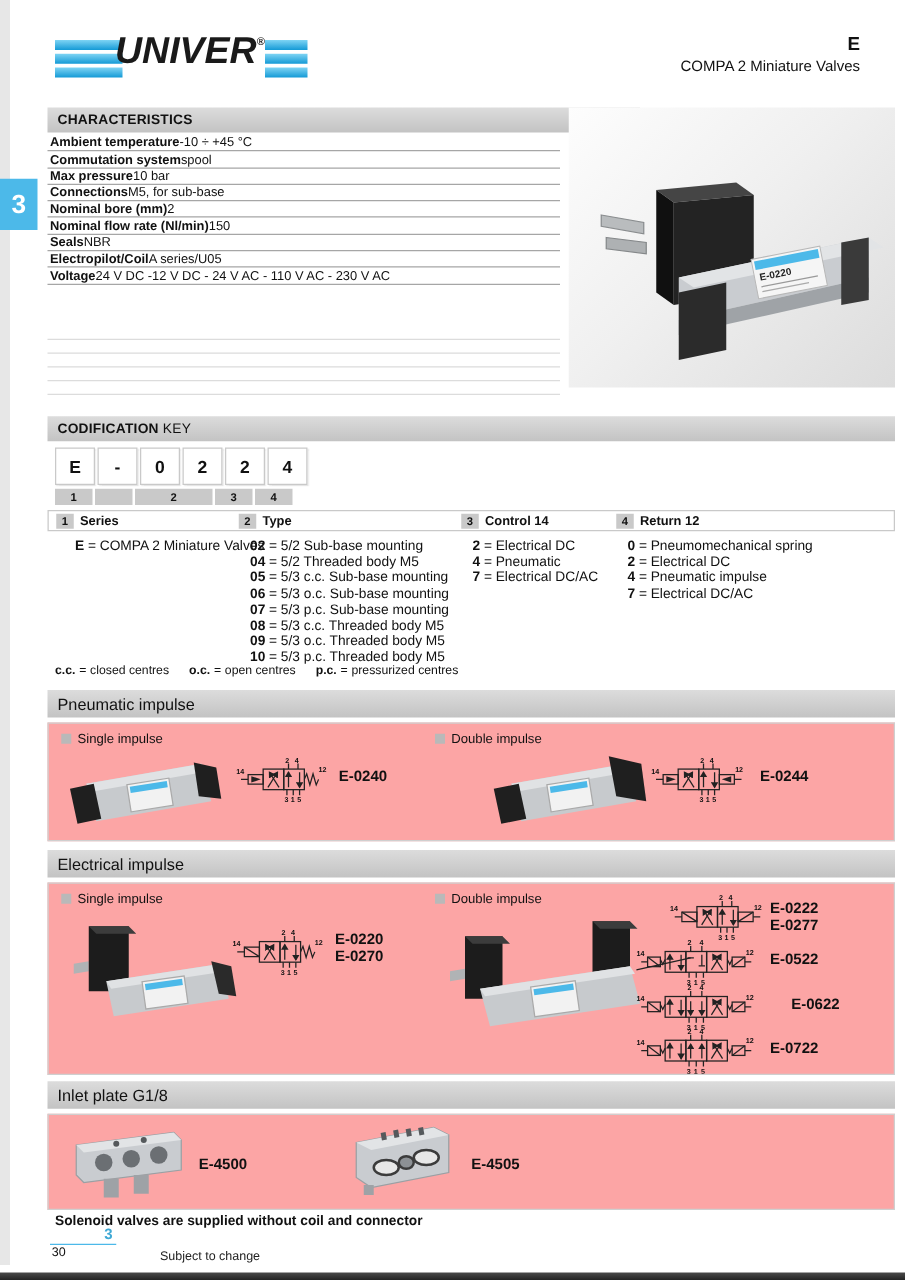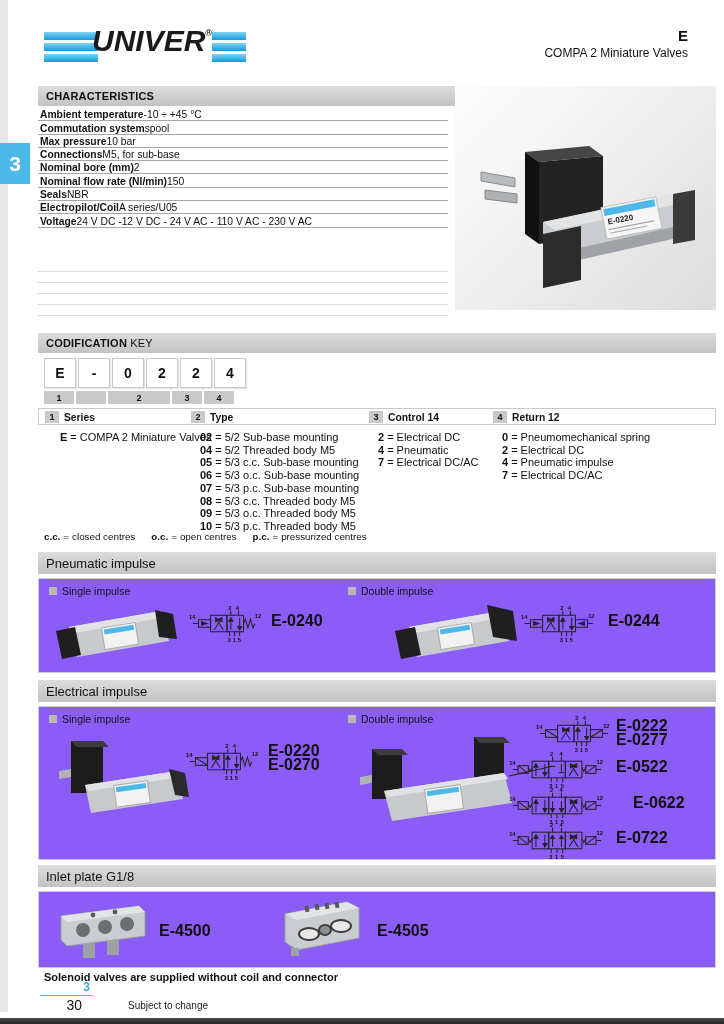--- a/index.html
+++ b/index.html
@@ -46,32 +46,32 @@
        justify-content:center;width:14px;height:12px;margin-right:5px;}
   .cod-head-cell{position:absolute;top:2px;font-size:10.3px;font-weight:bold;display:flex;align-items:center;white-space:nowrap;}
   .cod-list{position:absolute;top:431px;}
   .li{font-size:11px;line-height:12.7px;white-space:nowrap;}
   .li b{font-weight:bold;}
   .li .eq{margin:0 3px;}
   .footnote{left:44px;top:531px;display:flex;gap:16px;font-size:9.8px;}
   .footnote b{font-weight:bold;}
   .footnote .eq{margin:0 3px;}
   
-  .frame{position:absolute;border:1px solid #cfcfcf;background:#8b5cf6;box-sizing:border-box;}
+  .frame{position:absolute;border:1px solid #cfcfcf;background:#fca5a5;box-sizing:border-box;}
   .imp-label{position:absolute;display:flex;align-items:center;gap:5px;font-size:10.5px;}
   .bullet{width:8px;height:8px;background:#b9b9b9;display:inline-block;}
-  .code-label{position:absolute;font-size:16px;font-weight:bold;line-height:14px;white-space:nowrap;}
+  .code-label{position:absolute;font-size:12px;font-weight:bold;line-height:14px;white-space:nowrap;}
   .schem{position:absolute;}
   .schem text{font-size:9px;font-weight:bold;fill:#111;font-family:"Liberation Sans",sans-serif;}
   .photo-svg{position:absolute;}
   
   .note{left:44px;top:971px;font-size:11px;font-weight:bold;}
   .frac-top{left:40px;top:980px;width:50px;text-align:right;color:#3fa9d5;font-size:12px;font-weight:bold;
        border-bottom:1px solid #4cb9e9;padding:0 3px 1px 0;}
-  .frac-bottom{left:36px;top:997px;width:46px;text-align:right;font-size:14px;}
+  .frac-bottom{left:24px;top:997px;width:46px;text-align:center;font-size:10px;}
   .subject{left:128px;top:1000px;font-size:10px;color:#222;}
   .bottom-bar{left:0;top:1018px;width:724px;height:6px;background:linear-gradient(180deg,#4a4a4a,#242424);}
 </style>
 </head>
 <body>
 
 <svg width="0" height="0" style="position:absolute" aria-hidden="true">
   <defs>
     <marker id="ah" markerWidth="6" markerHeight="6" refX="4" refY="3" orient="auto">
       <path d="M0,0L5,3L0,6Z" fill="#222"></path>

